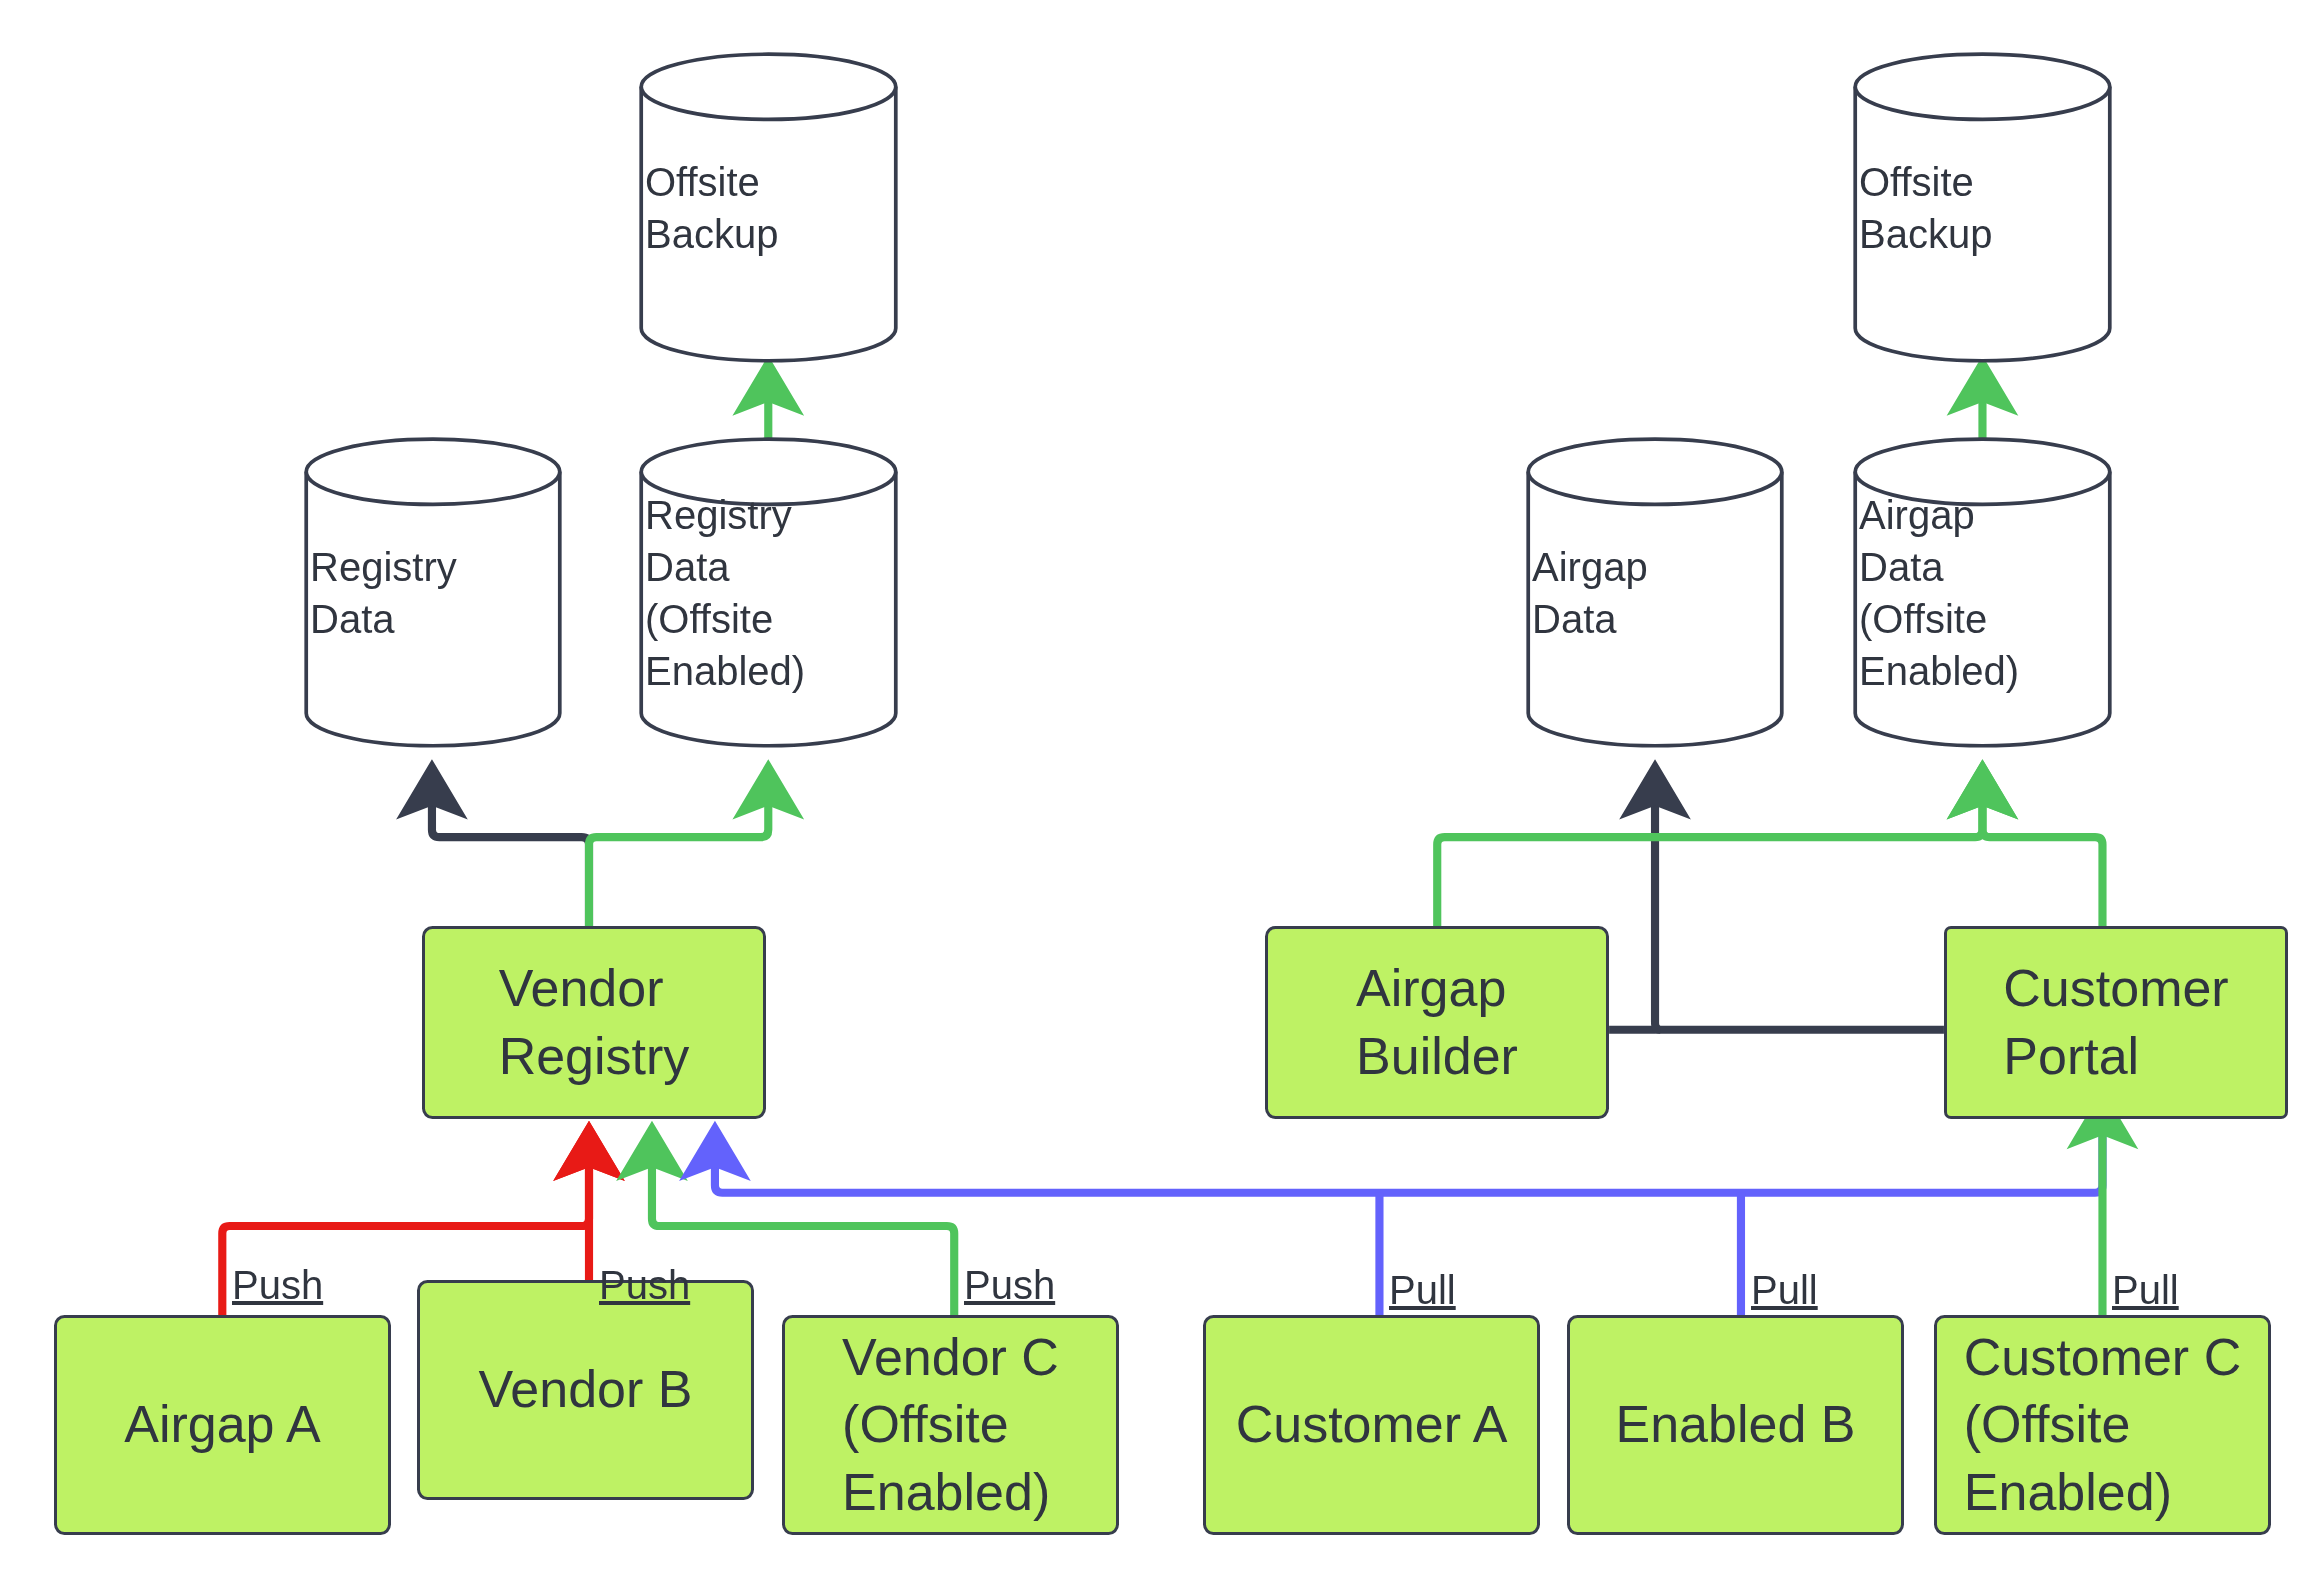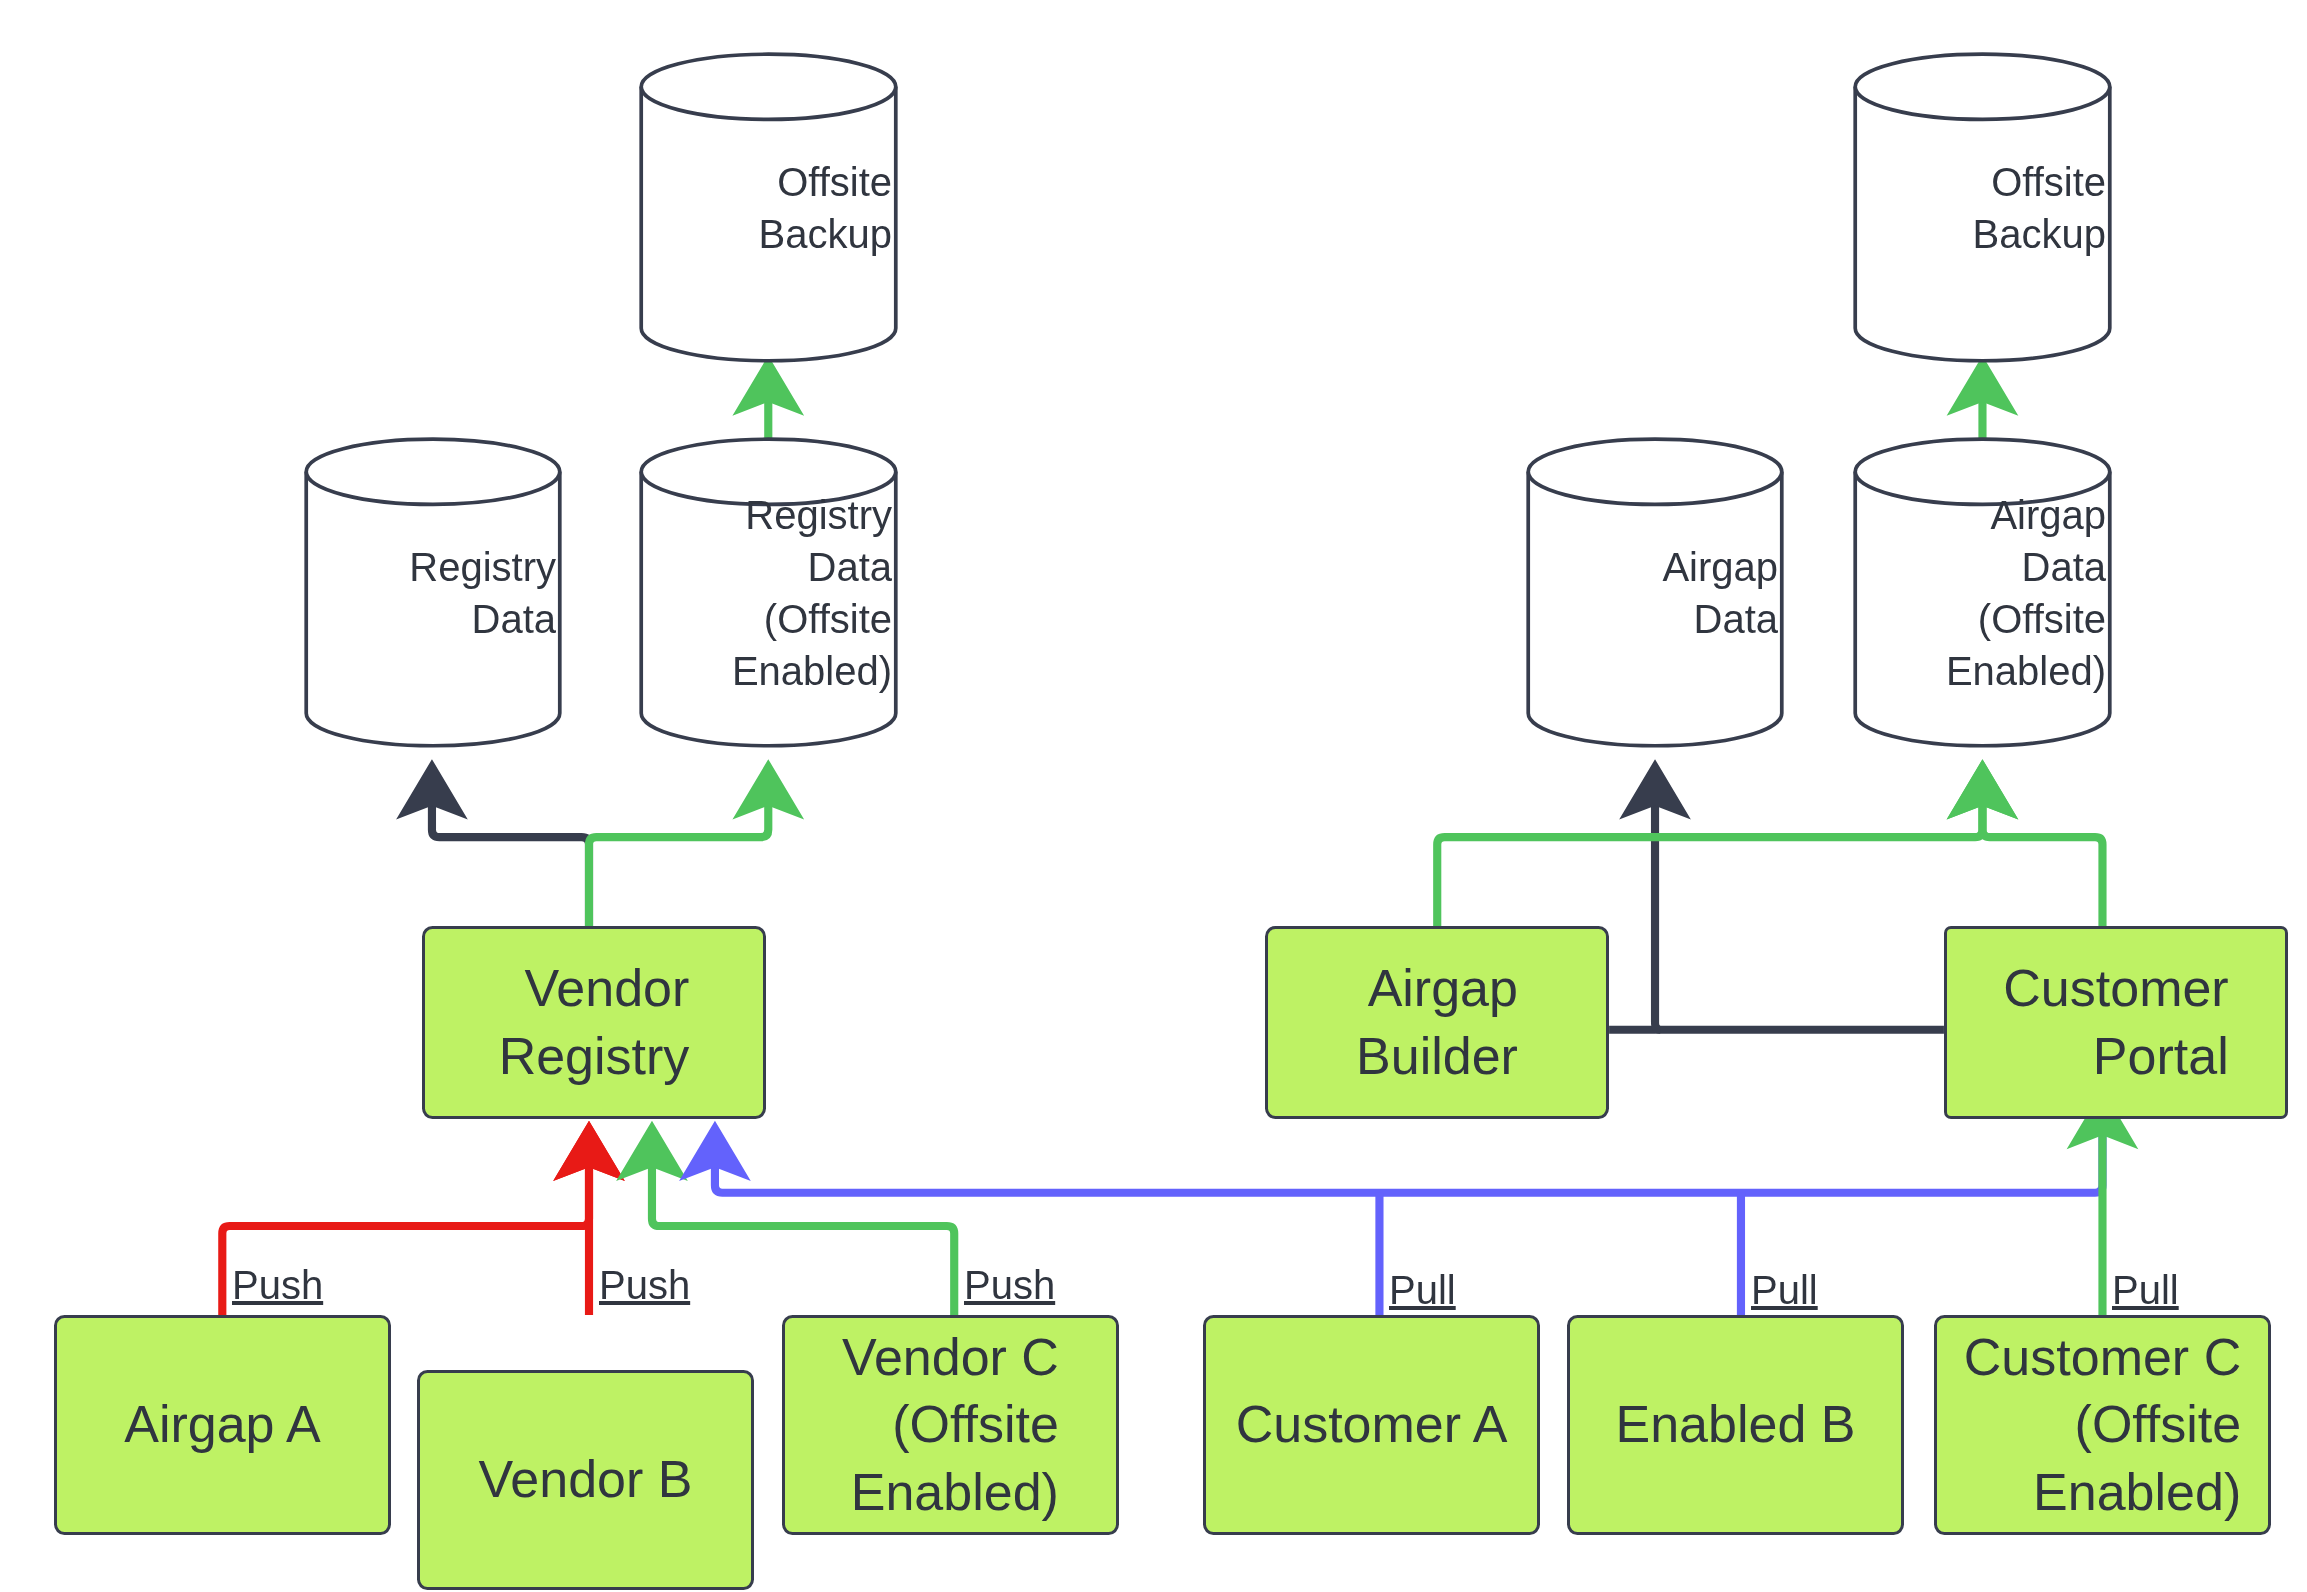--- a/index.html
+++ b/index.html
@@ -1,20 +1,20 @@
 <!DOCTYPE html>
 <html style="font-size:12px"><head>
 <meta charset="utf-8">
 <style>
   html,body{margin:0;padding:0;background:#ffffff;}
   body{font-family:"Liberation Sans", sans-serif;}
   #stage{position:relative;width:2307px;height:1592px;background:#ffffff;overflow:hidden;}
   #wires{position:absolute;left:0;top:0;width:2307px;height:1592px;pointer-events:none;}
 
-  .node{position:absolute;box-sizing:border-box;display:flex;align-items:center;justify-content:center;text-align:right;}
+  .node{position:absolute;box-sizing:border-box;display:flex;align-items:center;justify-content:center;text-align:left;}
 
   .pbox{
     border:3px solid #373D4D;
     border-radius:10.4px;
     background:#bef264;
     color:#30353F;
     font-size:52px;
     line-height:1.30;
   }
   .pbox .lbl{display:block;padding:0 7.4px;}
@@ -157,21 +157,21 @@
 
   <div class="node pbox" style="left:1944px;top:926px;width:344px;height:193px;border-radius:7px;">
     <span class="lbl" style="white-space:pre-line;">Customer
 Portal</span>
   </div>
 
   <div class="node pbox" style="left:54px;top:1315px;width:337px;height:220px;">
     <span class="lbl" style="white-space:pre-line;">Airgap A</span>
   </div>
 
-  <div class="node pbox" style="left:417px;top:1370px;width:337px;height:220px;">
+  <div class="node pbox" style="left:417px;top:1280px;width:337px;height:220px;">
     <span class="lbl" style="white-space:pre-line;">Vendor B</span>
   </div>
 
   <div class="node pbox" style="left:782px;top:1315px;width:337px;height:220px;">
     <span class="lbl" style="white-space:pre-line;">Vendor C
 (Offsite
 Enabled)</span>
   </div>
 
   <div class="node pbox" style="left:1203px;top:1315px;width:337px;height:220px;">

